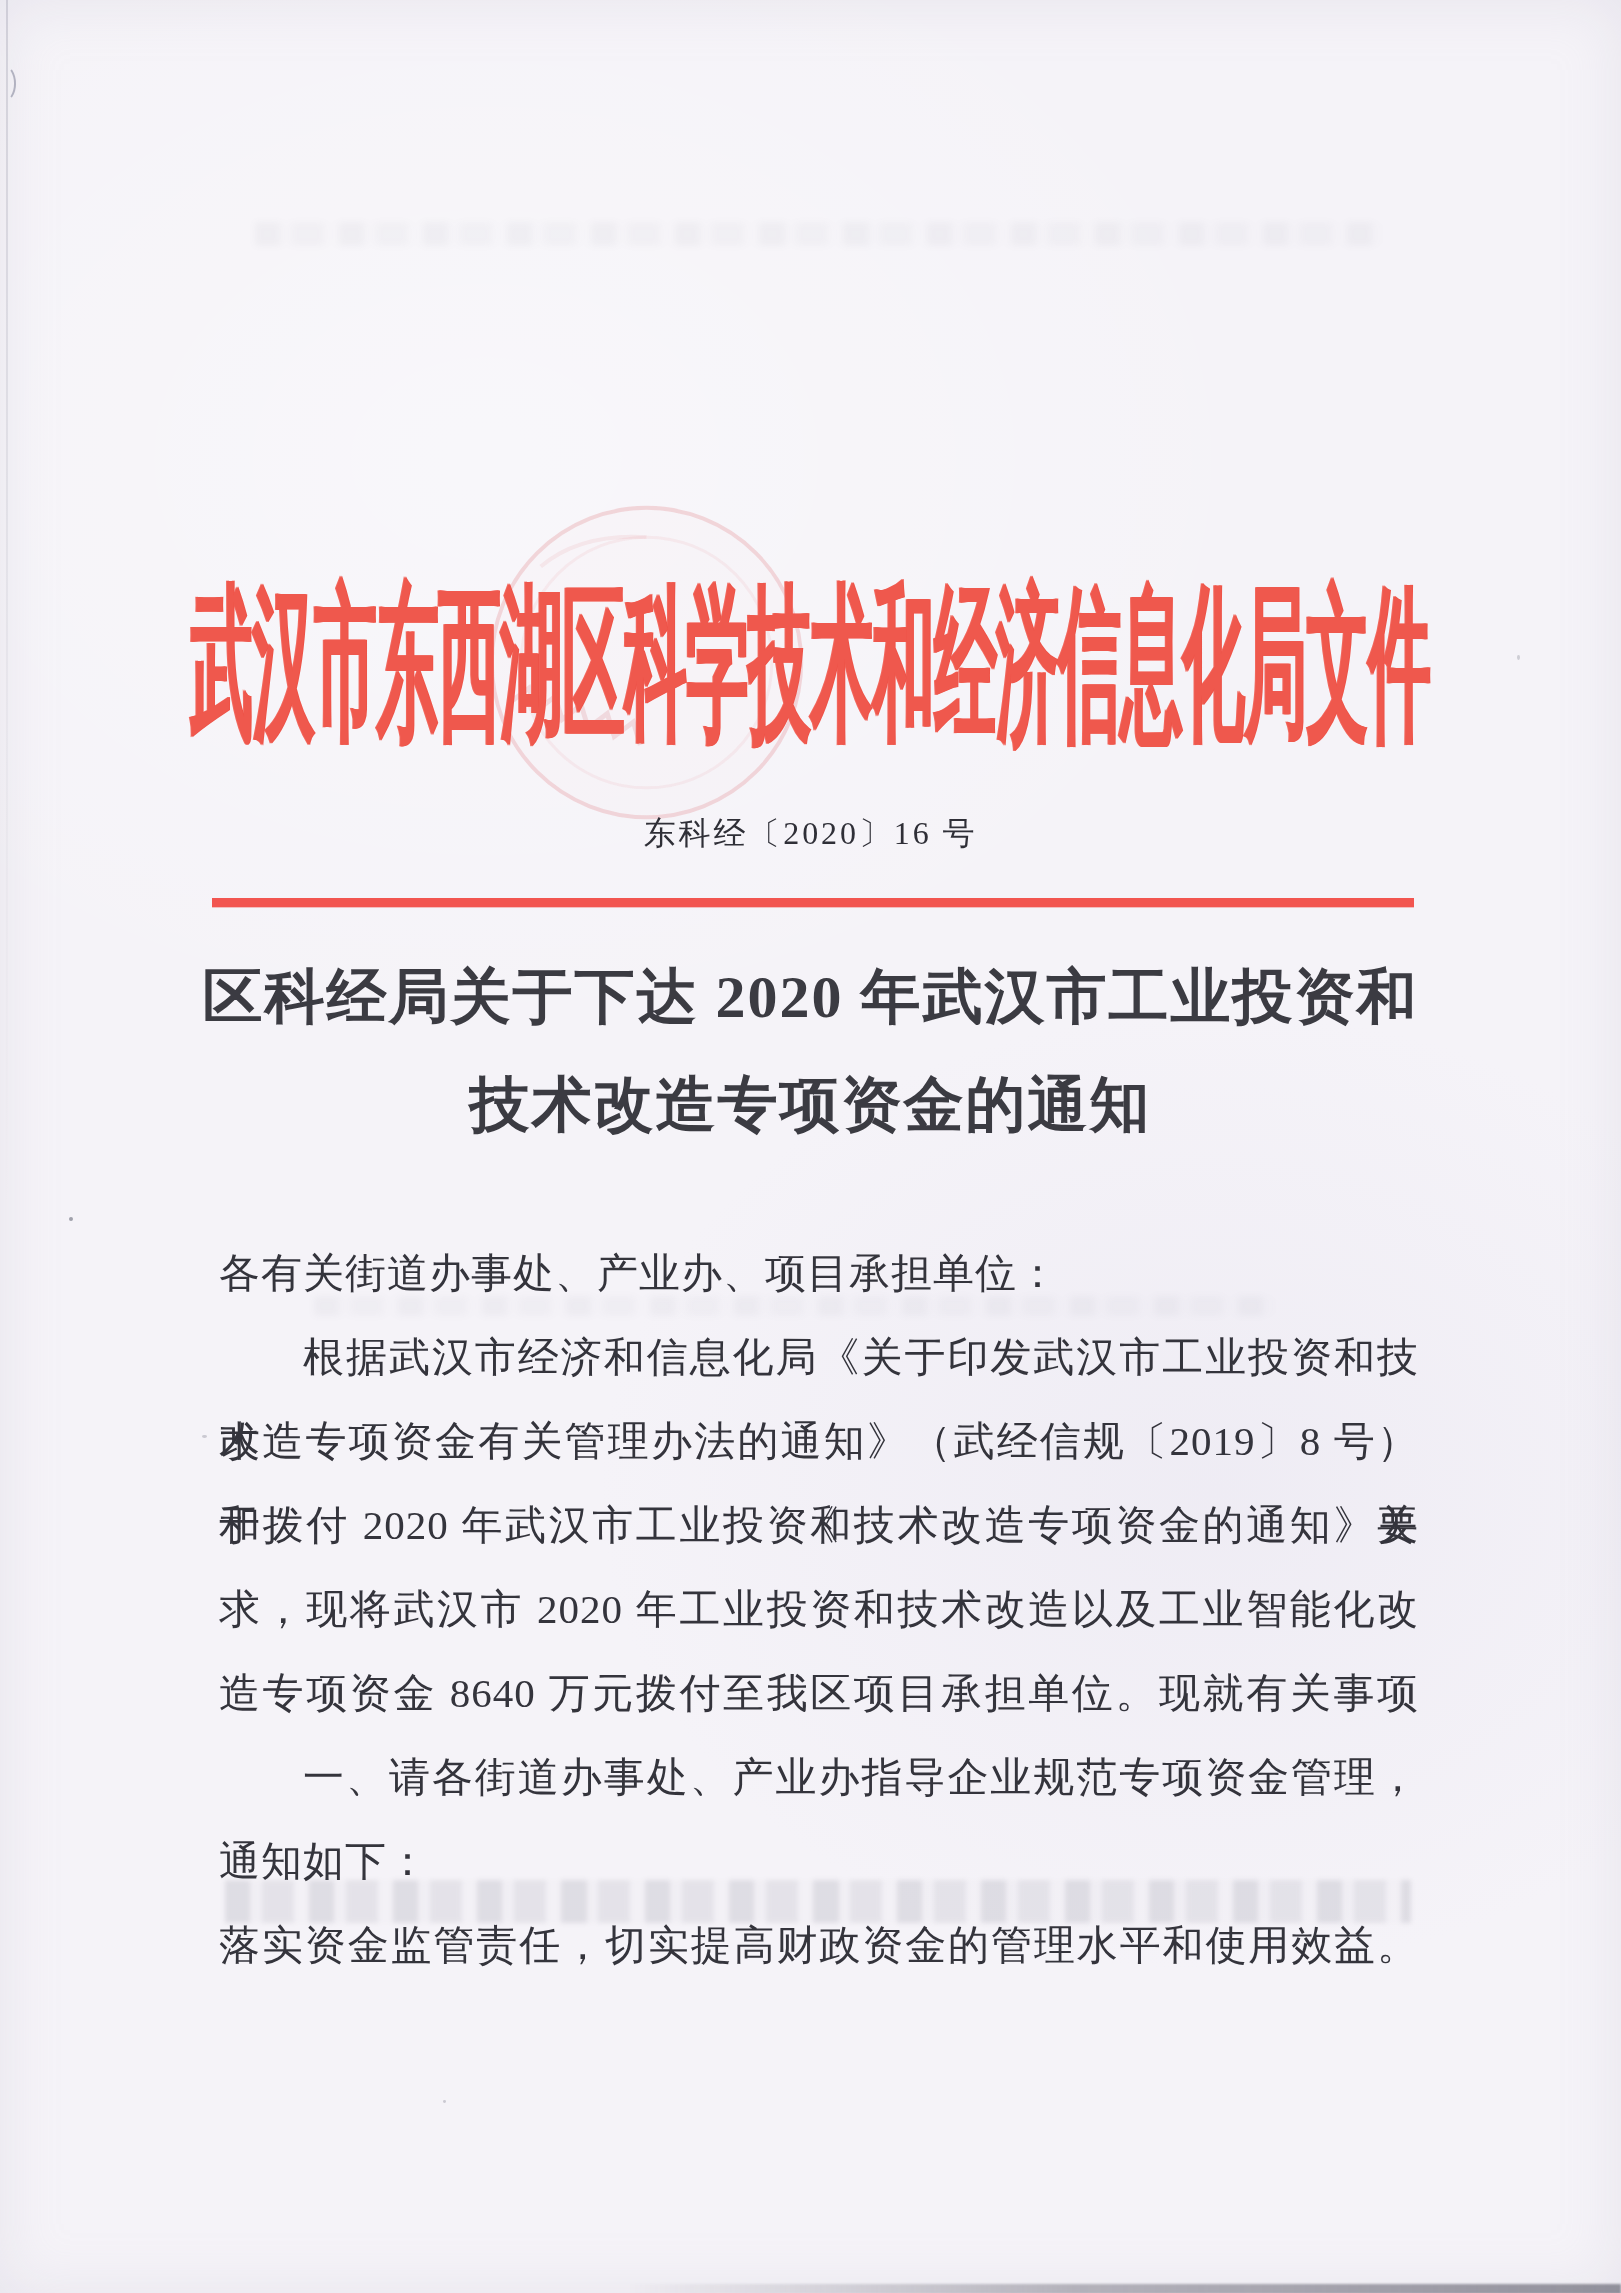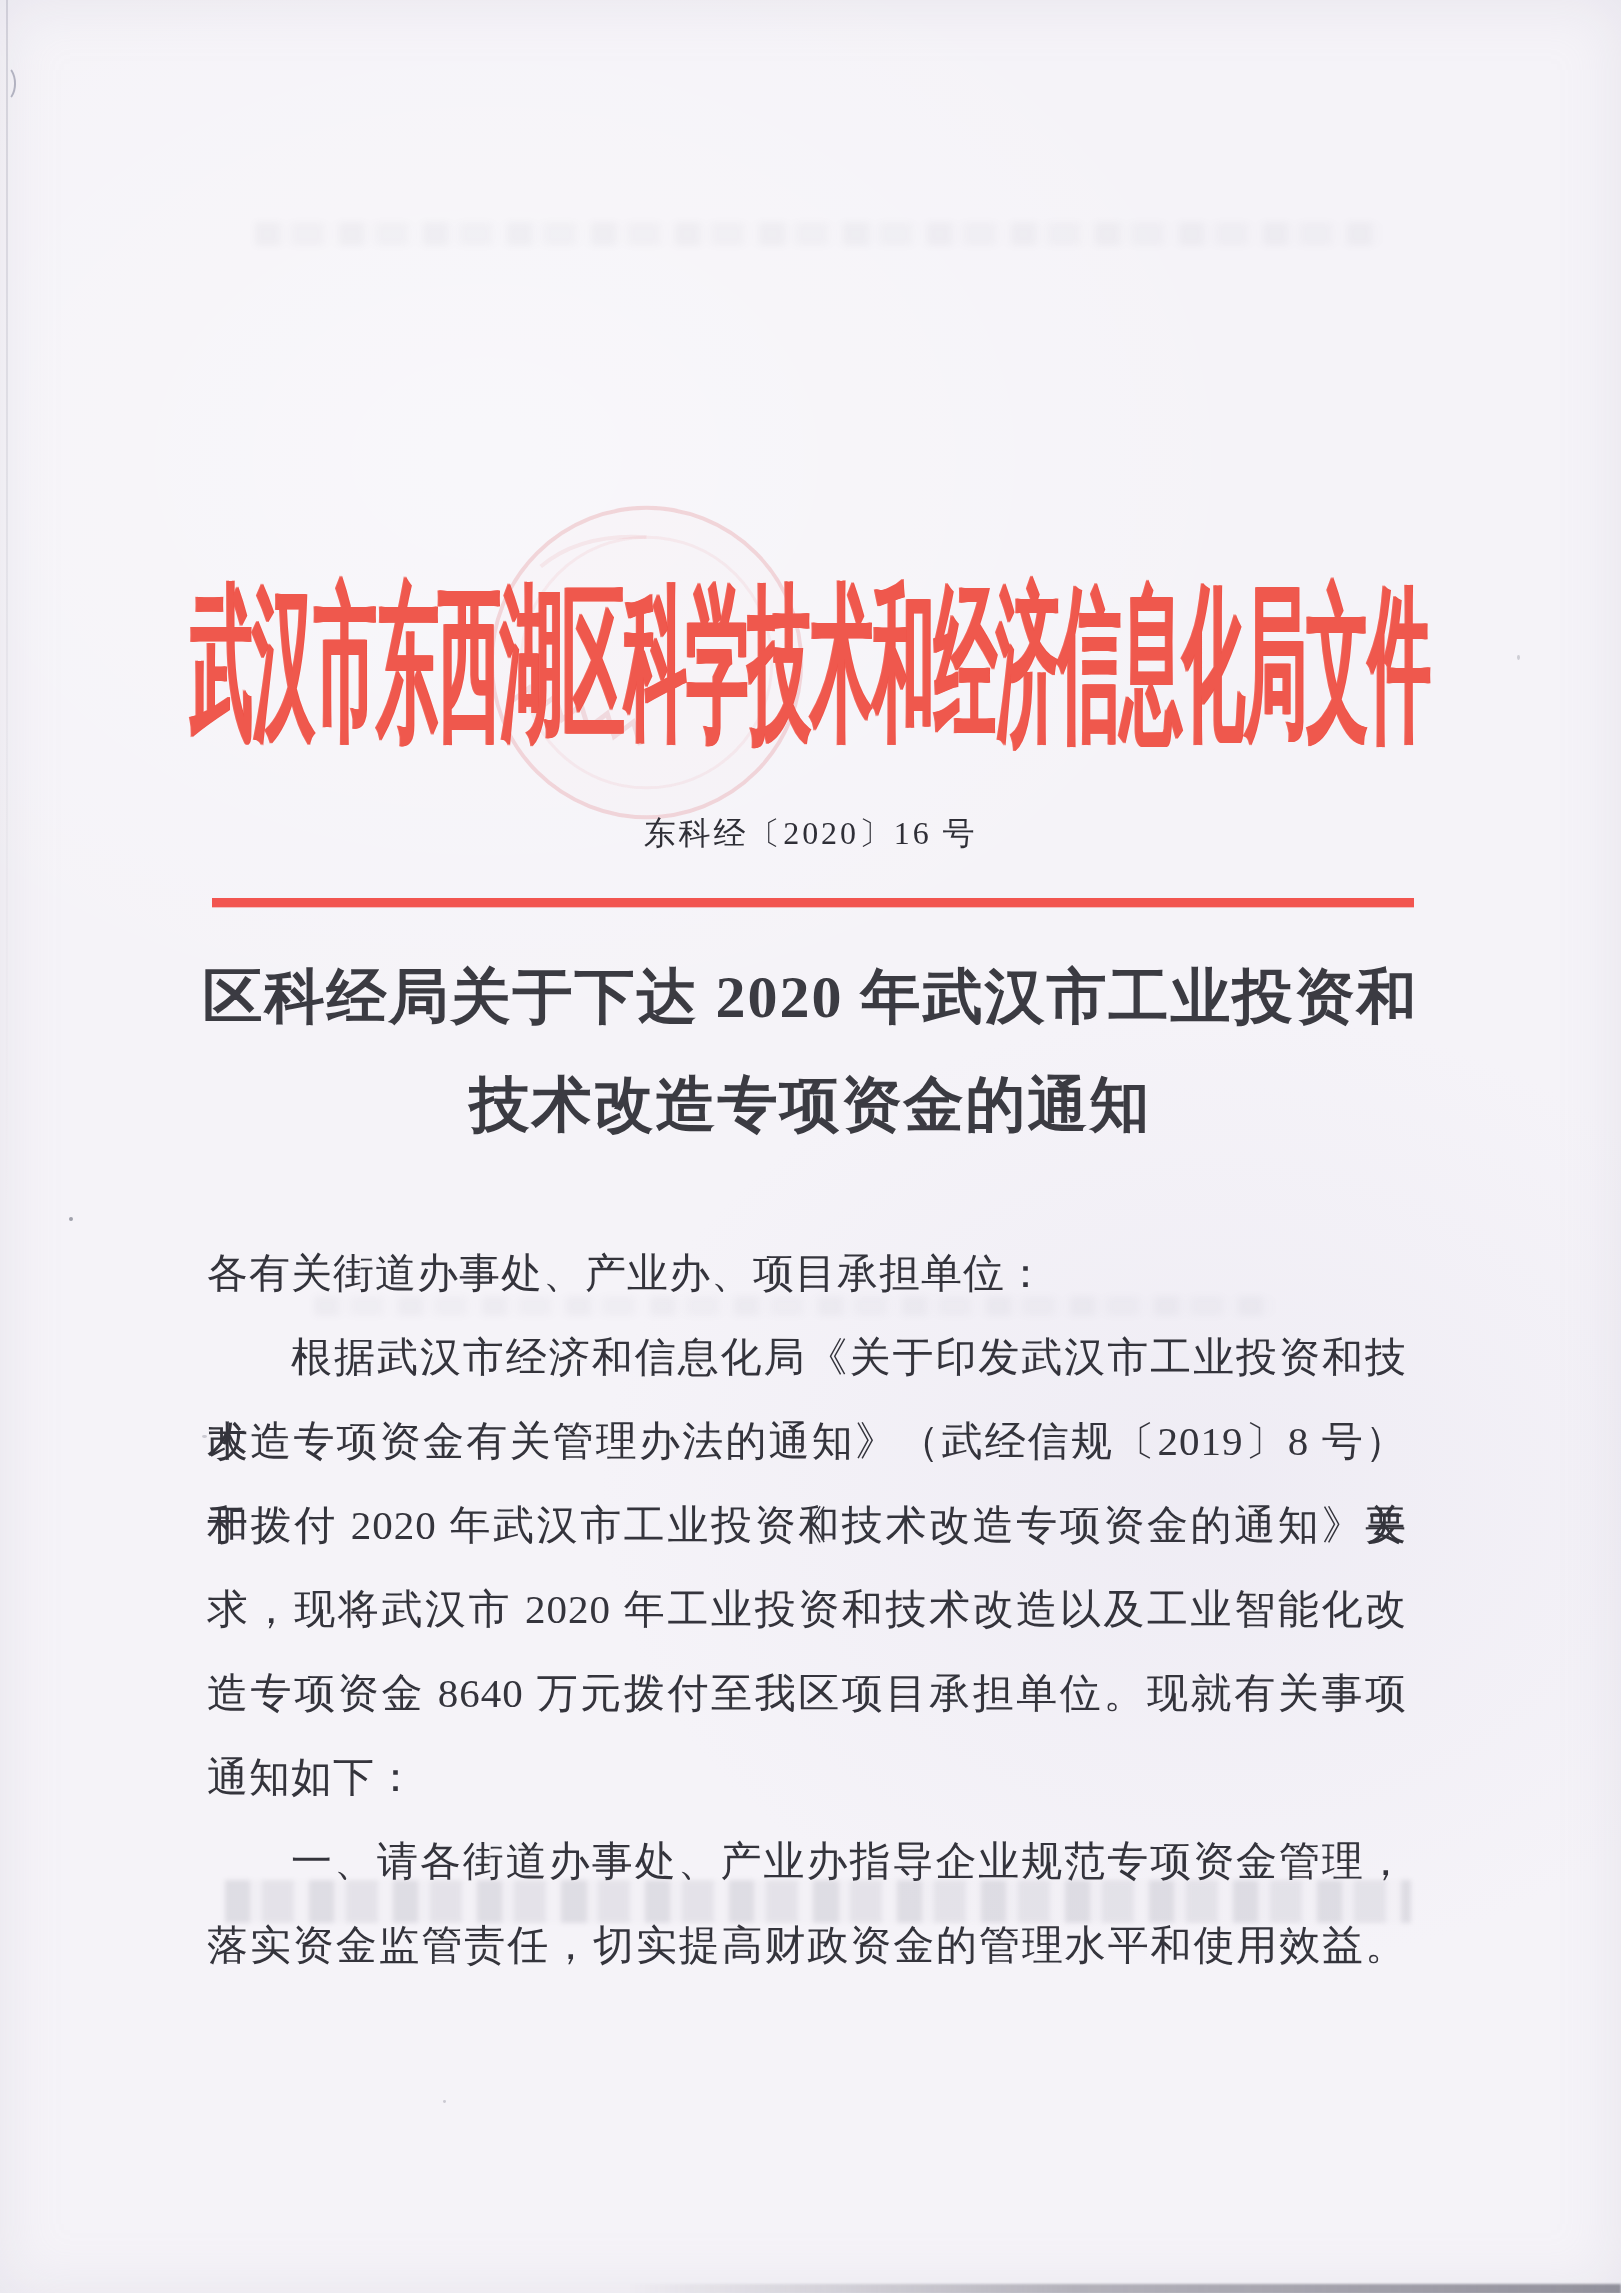--- a/index.html
+++ b/index.html
@@ -89,21 +89,21 @@
   .notice-title {
     position: absolute; top: 943px; left: 0; width: 100%;
     margin: 0; text-align: center;
     font-size: 60px; font-weight: bold; color: #3b3b42;
     line-height: 108px; letter-spacing: 2px;
     white-space: nowrap;
   }
 
   
   .body-block {
-    position: absolute; top: 1231px; left: 207px; width: 1200px;
+    position: absolute; top: 1231px; left: 219px; width: 1200px;
     font-size: 41px; color: #34343c;
     font-weight: normal;
   }
   .body-block .line {
     height: 84px; line-height: 84px;
     white-space: nowrap;
     letter-spacing: 1px;
   }
   .body-block .line.just {
     white-space: normal;
@@ -137,22 +137,22 @@
     <div>技术改造专项资金的通知</div>
   </h1>
 
   <div class="body-block">
     <div class="line">各有关街道办事处、产业办、项目承担单位：</div>
     <div class="line just indent">根据武汉市经济和信息化局《关于印发武汉市工业投资和技术</div>
     <div class="line just">改造专项资金有关管理办法的通知》（武经信规〔2019〕8 号）和《关</div>
     <div class="line just">于拨付 2020 年武汉市工业投资和技术改造专项资金的通知》要</div>
     <div class="line just">求，现将武汉市 2020 年工业投资和技术改造以及工业智能化改</div>
     <div class="line just">造专项资金 8640 万元拨付至我区项目承担单位。现就有关事项</div>
+    <div class="line just indent">一、请各街道办事处、产业办指导企业规范专项资金管理，</div>
     <div class="line">通知如下：</div>
-    <div class="line just indent">一、请各街道办事处、产业办指导企业规范专项资金管理，</div>
     <div class="line just">落实资金监管责任，切实提高财政资金的管理水平和使用效益。</div>
   </div>
 
   <div class="ghost g1"></div>
   <div class="ghost g2"></div>
   <div class="ghost g3"></div>
   <div class="bottom-edge"></div>
   <div class="edge-line-left"></div>
   <div class="corner-arc"></div>
   <div class="speck s1"></div>

